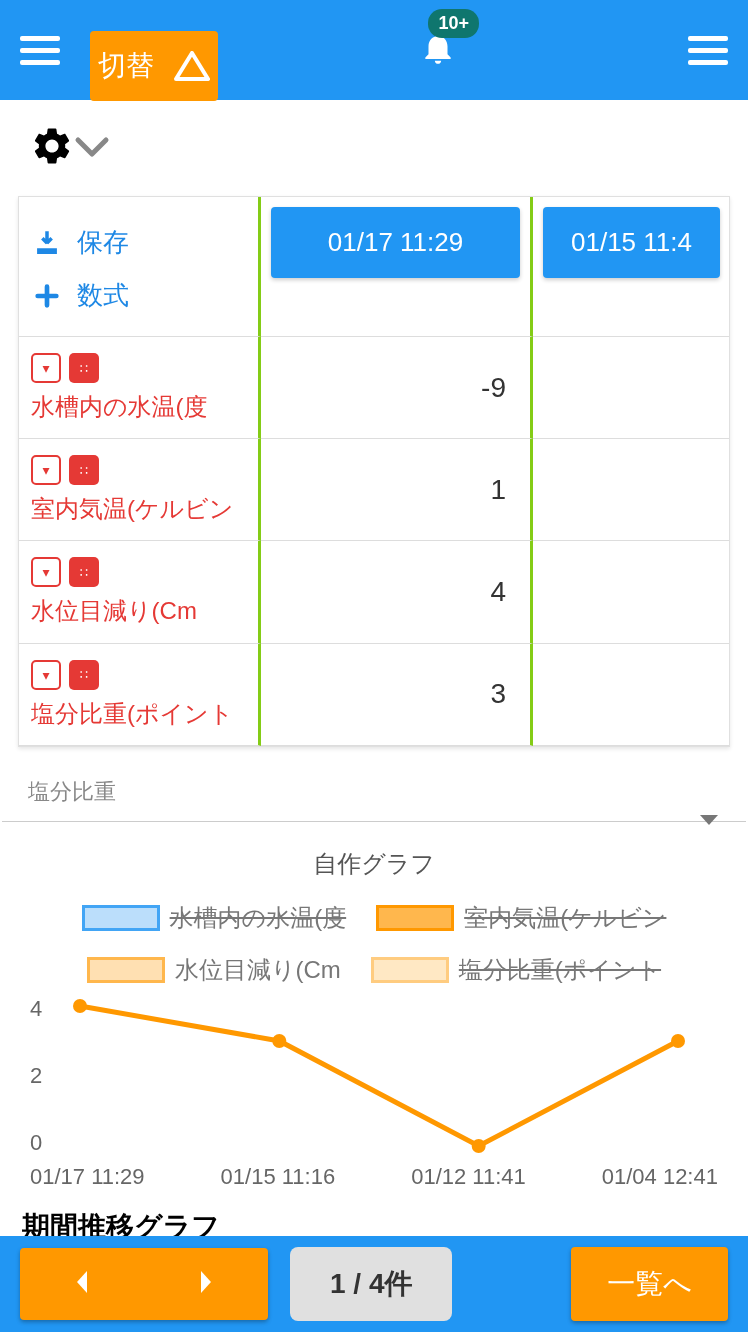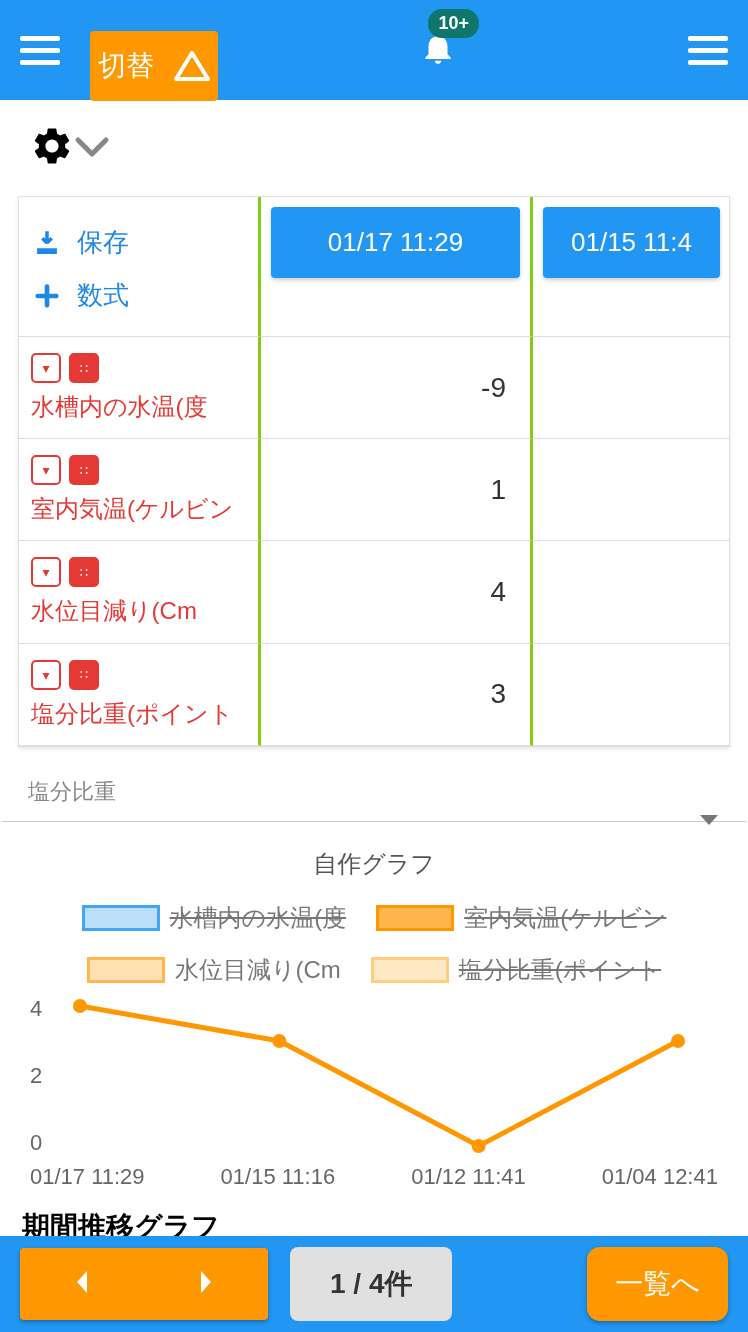--- a/index.html
+++ b/index.html
@@ -59,21 +59,21 @@
   .chart-svg { width: 100%; height: 100%; }
   .y-ticks { position: absolute; left: 0; top: 0; bottom: 0; width: 40px; display: flex; flex-direction: column; justify-content: space-between; font-size: 22px; color: #666; }
   .x-ticks { display: flex; justify-content: space-between; margin: 8px 30px 0 30px; font-size: 22px; color: #666; }
   .trend-title { font-size: 28px; font-weight: 700; margin: 18px 0 0 22px; }
 
   
   .footer { position: absolute; bottom: 0; left: 0; right: 0; background: #2196f3; height: 96px; display: flex; align-items: center; padding: 0 20px; gap: 22px; }
   .nav-btn { background: #ff9800; width: 248px; height: 72px; border-radius: 4px; display: flex; align-items: center; justify-content: space-around; box-shadow: 0 2px 4px rgba(0,0,0,0.3); cursor: pointer; }
   .nav-btn svg { width: 22px; height: 30px; }
   .page-ind { background: #e0e0e0; color: #333; font-size: 28px; font-weight: 600; padding: 18px 40px; border-radius: 8px; }
-  .list-btn { background: #ff9800; color: #fff; font-size: 28px; font-weight: 500; padding: 18px 28px; border-radius: 13px; margin-left: auto; box-shadow: 0 2px 4px rgba(0,0,0,0.3); cursor: pointer; }
+  .list-btn { background: #ff9800; color: #fff; font-size: 28px; font-weight: 500; padding: 18px 36px; border-radius: 4px; margin-left: auto; box-shadow: 0 2px 4px rgba(0,0,0,0.3); cursor: pointer; }
 </style>
 </head>
 <body>
 
 <div class="header">
   <div class="hamburger-left">
     <span></span>
       <span></span>
       <span></span>
   </div>

